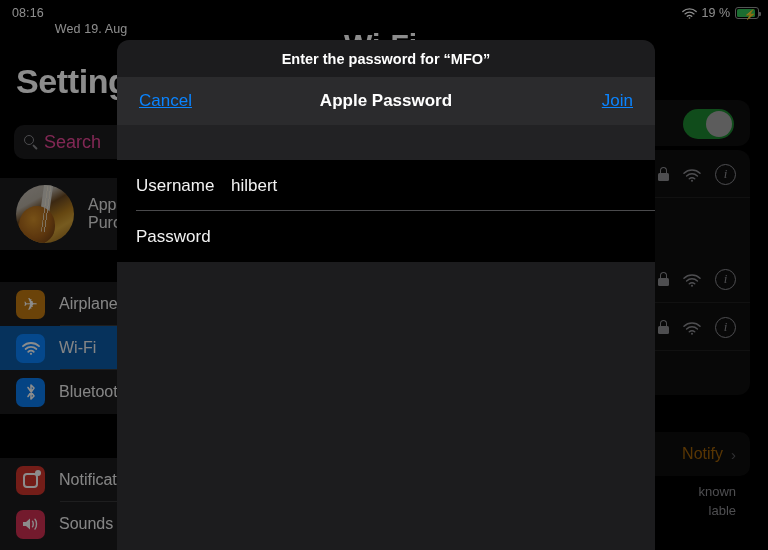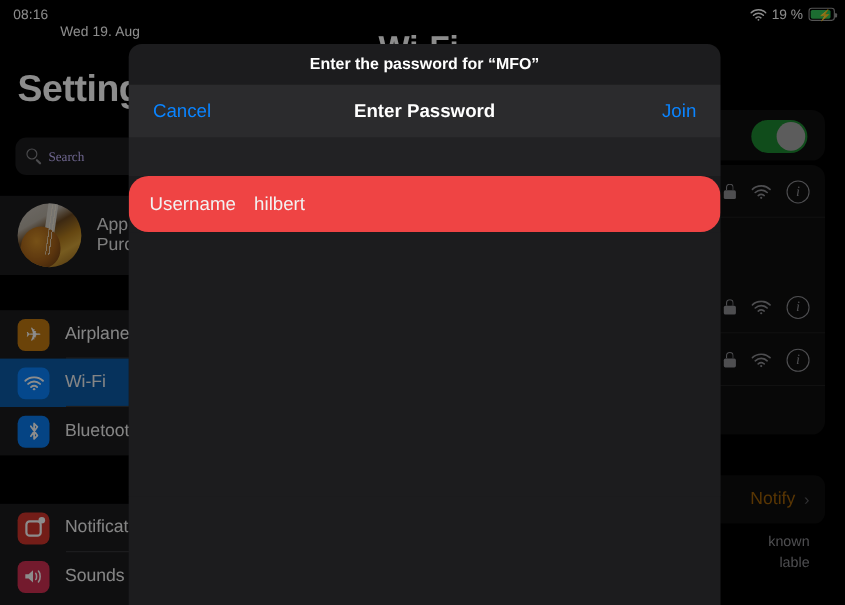--- a/index.html
+++ b/index.html
@@ -38,21 +38,21 @@
     font-size:34px; font-weight:bold; color:#fff; letter-spacing:-0.4px;
   }
   .search-box{
     position:absolute; left:14px; top:125px; width:280px; height:34px;
     background:#1c1c1e; border-radius:10px; display:flex; align-items:center;
     padding-left:10px; gap:6px;
   }
   .search-ico{ width:14px; height:14px; position:relative; flex:none; }
   .search-ico .ring{ position:absolute; left:0; top:0; width:10px; height:10px; border:1.6px solid #8a8a8e; border-radius:50%; }
   .search-ico .hdl{ position:absolute; left:8.6px; top:8.8px; width:5.5px; height:1.6px; background:#8a8a8e; transform:rotate(45deg); transform-origin:left center; border-radius:1px; }
-  .search-ph{ color:#c4b5fd; font-size:12px;font-family:Liberation Serif, serif; }
+  .search-ph{ color:#ec4899; font-size:18px; }
 
   .profile{
     position:absolute; left:0; top:178px; width:320px; height:72px;
     background:#1c1c1e; display:flex; align-items:center; padding-left:16px; gap:14px;
   }
   .avatar{
     width:58px; height:58px; border-radius:50%; flex:none; overflow:hidden; position:relative;
     background:linear-gradient(150deg,#c9c3bb 0%,#b8b0a4 28%,#6d4a22 42%,#b8801f 60%,#d8a63a 74%,#8a5a18 100%);
   }
   .avatar .neck{ position:absolute; left:44%; top:-6%; width:16%; height:62%; background:#d9d5cd; transform:rotate(8deg); }
@@ -130,27 +130,27 @@
     background:#1c1c1e; border-radius:12px 12px 0 0; z-index:20; overflow:hidden;
   }
   .dlg-prompt{
     height:37px; display:flex; align-items:center; justify-content:center;
     color:#fff; font-size:14.5px;font-weight:bold;
   }
   .dlg-nav{
     height:48px; display:flex; align-items:center; justify-content:space-between;
     padding:0 22px; position:relative; background:#2b2b2d;
   }
-  .dlg-cancel, .dlg-join{ color:#0a84ff; font-size:17px; cursor:pointer; }
+  .dlg-cancel, .dlg-join{ color:#0a84ff; font-size:17px; cursor:pointer;text-decoration:underline; }
   .dlg-title{
     position:absolute; left:0; right:0; text-align:center;
     color:#fff; font-size:17px; font-weight:bold; pointer-events:none;
   }
   .dlg-gap{ height:35px; background:#222224; }
-  .dlg-form{ background:#ef4444;border-radius:18px; }
+  .dlg-form{ background:#000000; }
   .form-row{
     height:51px; display:flex; align-items:center; padding-left:19px; position:relative;
   }
   .form-row .fsep{ position:absolute; left:19px; right:0; bottom:0; height:1px; background:#4a4a4c; }
   .form-row:last-child .fsep{ display:none; }
   .f-label{ color:#f2f2f2; font-size:17px; width:95px; flex:none; }
   .f-value{ color:#f2f2f2; font-size:17px; }
   .dlg-body{ background:#1c1c1e; height:240px; }
 </style>
 </head>
@@ -321,30 +321,35 @@
     </div>
   </div>
 
   <div class="dim"></div>
 
   <div class="dialog">
     <div class="dlg-prompt">Enter the password for “MFO”</div>
 
     <div class="dlg-nav">
       <span class="dlg-cancel">Cancel</span>
-      <span class="dlg-title">Enter Password</span>
+      <span class="dlg-title">Apple Password</span>
       <span class="dlg-join">Join</span>
     </div>
 
     <div class="dlg-gap"></div>
 
     <div class="dlg-form">
       <div class="form-row">
         <span class="f-label">Username</span>
         <span class="f-value">hilbert</span>
         <span class="fsep"></span>
       </div>
+      <div class="form-row">
+        <span class="f-label">Password</span>
+        <span class="f-value"></span>
+
+      </div>
     </div>
 
     <div class="dlg-body"></div>
   </div>
 
 </div>
 
 </body></html>

